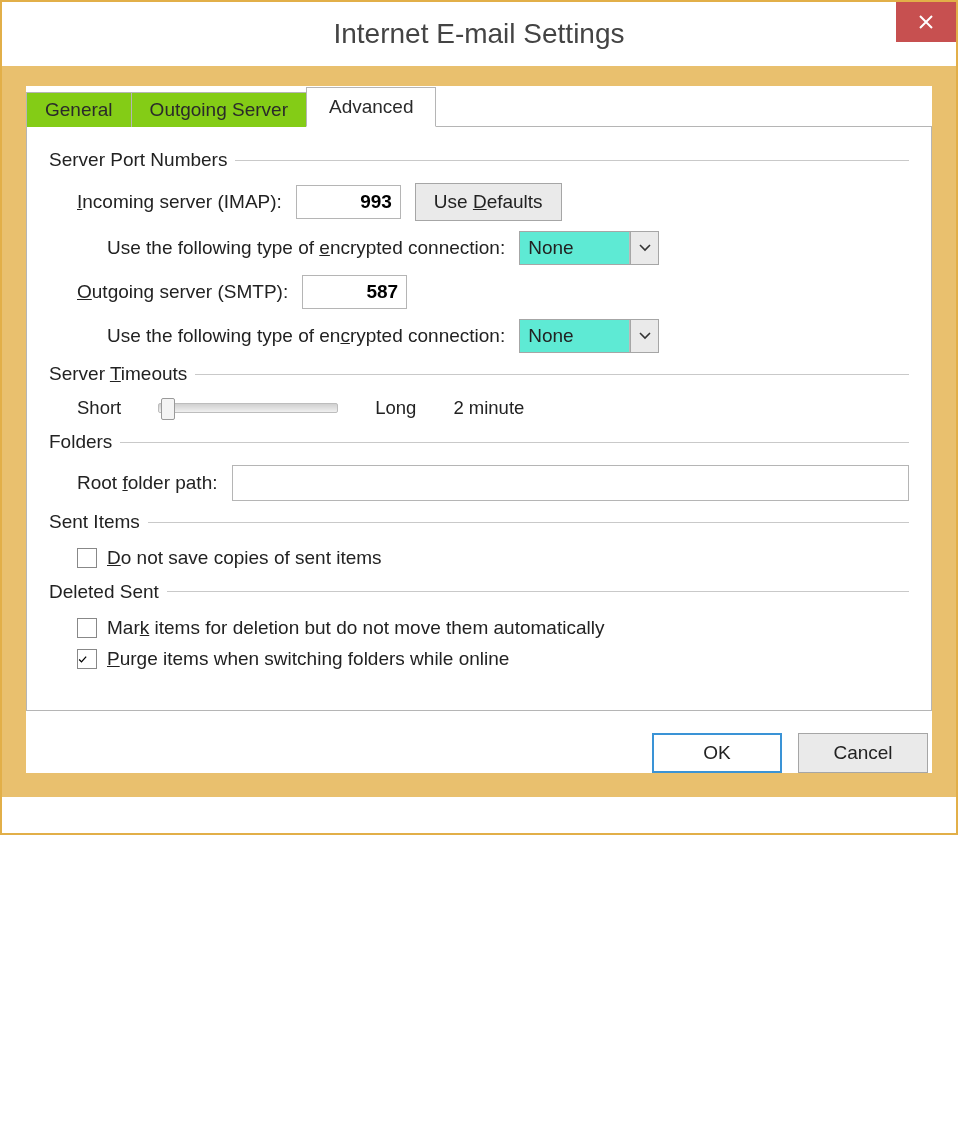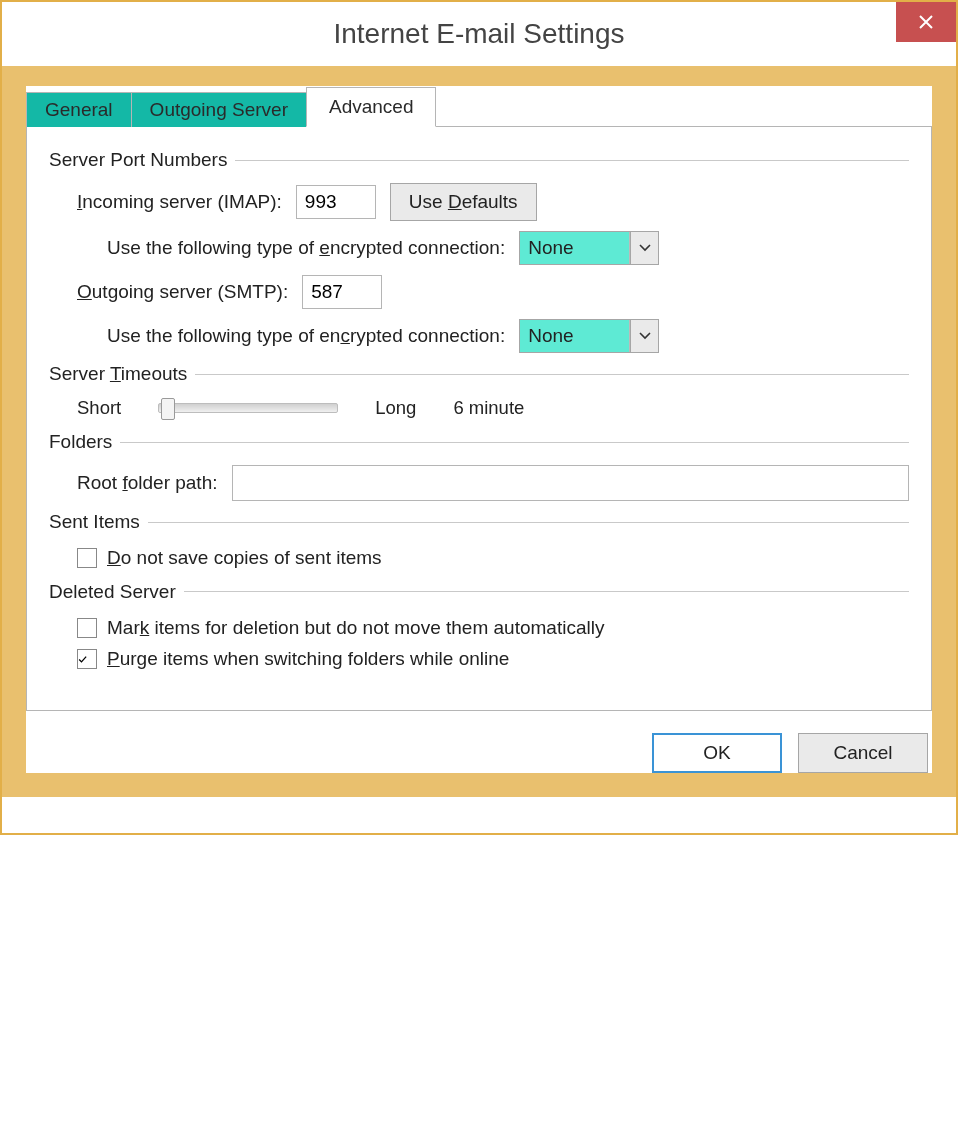--- a/index.html
+++ b/index.html
@@ -69,21 +69,21 @@
     display: flex;
     align-items: flex-end;
     padding-left: 0;
     margin: 0;
     position: relative;
     top: 1px;
   }
   .tab {
     border: 1px solid #b5b5b5;
     border-bottom: none;
-    background: #14b8a6;
+    background: #84cc16;
     padding: 6px 18px 6px 18px;
     font-size: 19px;
     color: #2a2a2a;
     margin-right: -1px;
     position: relative;
     cursor: pointer;
   }
   .tab.active {
     background: #fff;
     z-index: 2;
@@ -127,21 +127,21 @@
   }
   .u { text-decoration: underline; }
   input.text-input {
     border: 1px solid #b5b5b5;
     background: #fff;
     font-size: 19px;
     padding: 4px 8px;
     height: 34px;
     font-family: inherit;
   }
-  .port-input { width: 80px; text-align: left; }
+  .port-input { width: 105px; text-align: right; font-weight: bold; }
   .button {
     background: #eaeaea;
     border: 1px solid #a6a6a6;
     padding: 4px 18px;
     font-size: 19px;
     color: #222;
     height: 38px;
     cursor: pointer;
     font-family: inherit;
   }
@@ -323,21 +323,21 @@
             <div class="fieldset-header">
               <span><span>Server </span><span class="u">T</span><span>imeouts</span></span>
               <div class="line"></div>
             </div>
             <div class="slider-wrap">
               <span>Short</span>
               <div class="slider-track">
                 <div class="slider-thumb"></div>
               </div>
               <span>Long</span>
-              <span>6 minute</span>
+              <span>2 minute</span>
             </div>
           </div>
 
           <div class="fieldset">
             <div class="fieldset-header">
               <span>Folders</span>
               <div class="line"></div>
             </div>
             <div class="row">
               <label class="field-label"><span>Root </span><span class="u">f</span><span>older path:</span></label>
@@ -353,21 +353,21 @@
             <div class="checkbox-row">
               <div class="checkbox">
                 
               </div>
               <span class="check-label"><span class="u">D</span><span>o not save copies of sent items</span></span>
             </div>
           </div>
 
           <div class="fieldset">
             <div class="fieldset-header">
-              <span>Deleted Server</span>
+              <span>Deleted Sent</span>
               <div class="line"></div>
             </div>
             <div class="checkbox-row">
               <div class="checkbox">
                 
               </div>
               <span class="check-label"><span>Mar</span><span class="u">k</span><span> items for deletion but do not move them automatically</span></span>
             </div>
             <div class="checkbox-row">
               <div class="checkbox checked">

